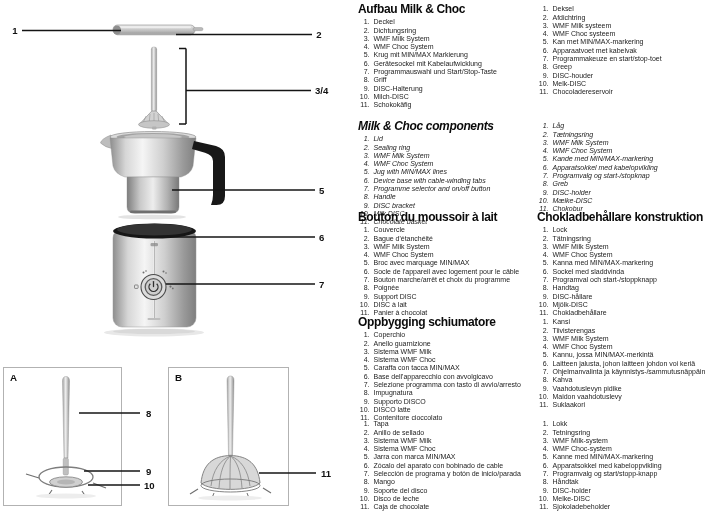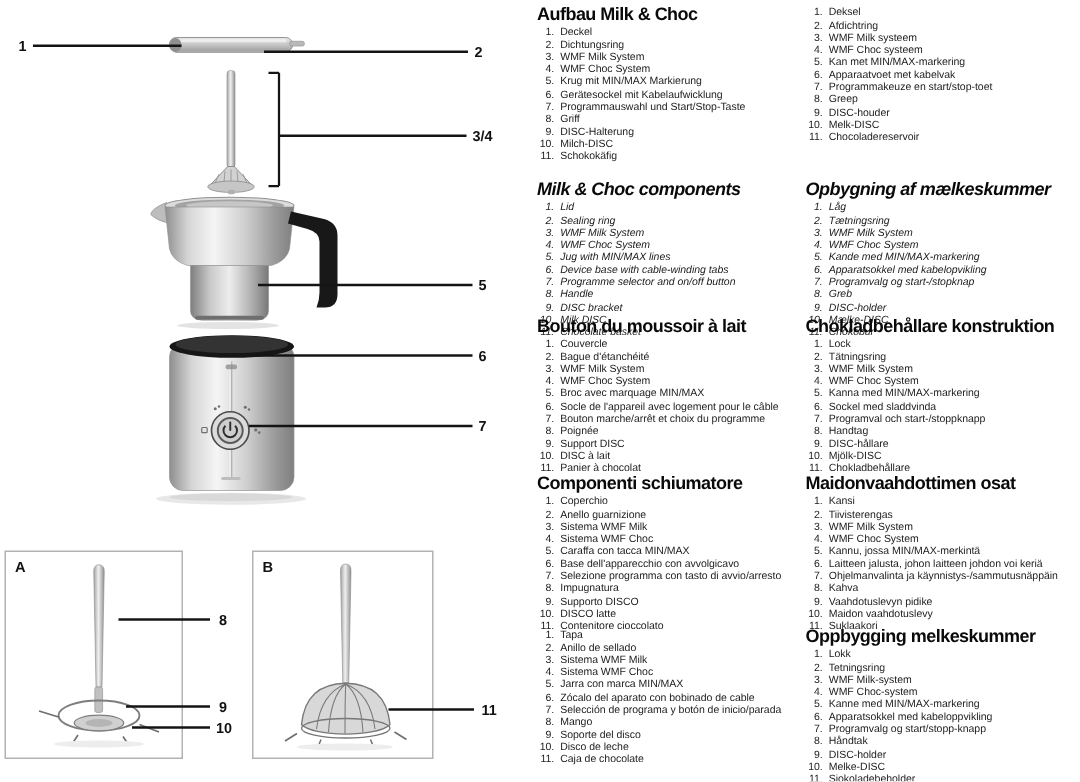--- a/index.html
+++ b/index.html
@@ -326,21 +326,21 @@
             <span class="num">10.</span>
             <span class="txt">DISC à lait</span>
           </div>
           <div class="item">
             <span class="num">11.</span>
             <span class="txt">Panier à chocolat</span>
           </div>
         </div>
       </section>
       <section class="section">
-        <div class="sec-title">Componenti schiumatore</div>
+        <div class="sec-title">Oppbygging schiumatore</div>
         <div class="items">
           <div class="item">
             <span class="num">1.</span>
             <span class="txt">Coperchio</span>
           </div>
           <div class="item">
             <span class="num">2.</span>
             <span class="txt">Anello guarnizione</span>
           </div>
           <div class="item">
@@ -473,21 +473,20 @@
             <span class="num">10.</span>
             <span class="txt">Melk-DISC</span>
           </div>
           <div class="item">
             <span class="num">11.</span>
             <span class="txt">Chocoladereservoir</span>
           </div>
         </div>
       </section>
       <section class="section">
-        <div class="sec-title">Opbygning af mælkeskummer</div>
         <div class="items">
           <div class="item">
             <span class="num">1.</span>
             <span class="txt">Låg</span>
           </div>
           <div class="item">
             <span class="num">2.</span>
             <span class="txt">Tætningsring</span>
           </div>
           <div class="item">
@@ -571,21 +570,20 @@
             <span class="num">10.</span>
             <span class="txt">Mjölk-DISC</span>
           </div>
           <div class="item">
             <span class="num">11.</span>
             <span class="txt">Chokladbehållare</span>
           </div>
         </div>
       </section>
       <section class="section">
-        <div class="sec-title">Maidonvaahdottimen osat</div>
         <div class="items">
           <div class="item">
             <span class="num">1.</span>
             <span class="txt">Kansi</span>
           </div>
           <div class="item">
             <span class="num">2.</span>
             <span class="txt">Tiivisterengas</span>
           </div>
           <div class="item">
@@ -620,21 +618,20 @@
             <span class="num">10.</span>
             <span class="txt">Maidon vaahdotuslevy</span>
           </div>
           <div class="item">
             <span class="num">11.</span>
             <span class="txt">Suklaakori</span>
           </div>
         </div>
       </section>
       <section class="section">
-        <div class="sec-title">Oppbygging melkeskummer</div>
         <div class="items">
           <div class="item">
             <span class="num">1.</span>
             <span class="txt">Lokk</span>
           </div>
           <div class="item">
             <span class="num">2.</span>
             <span class="txt">Tetningsring</span>
           </div>
           <div class="item">

